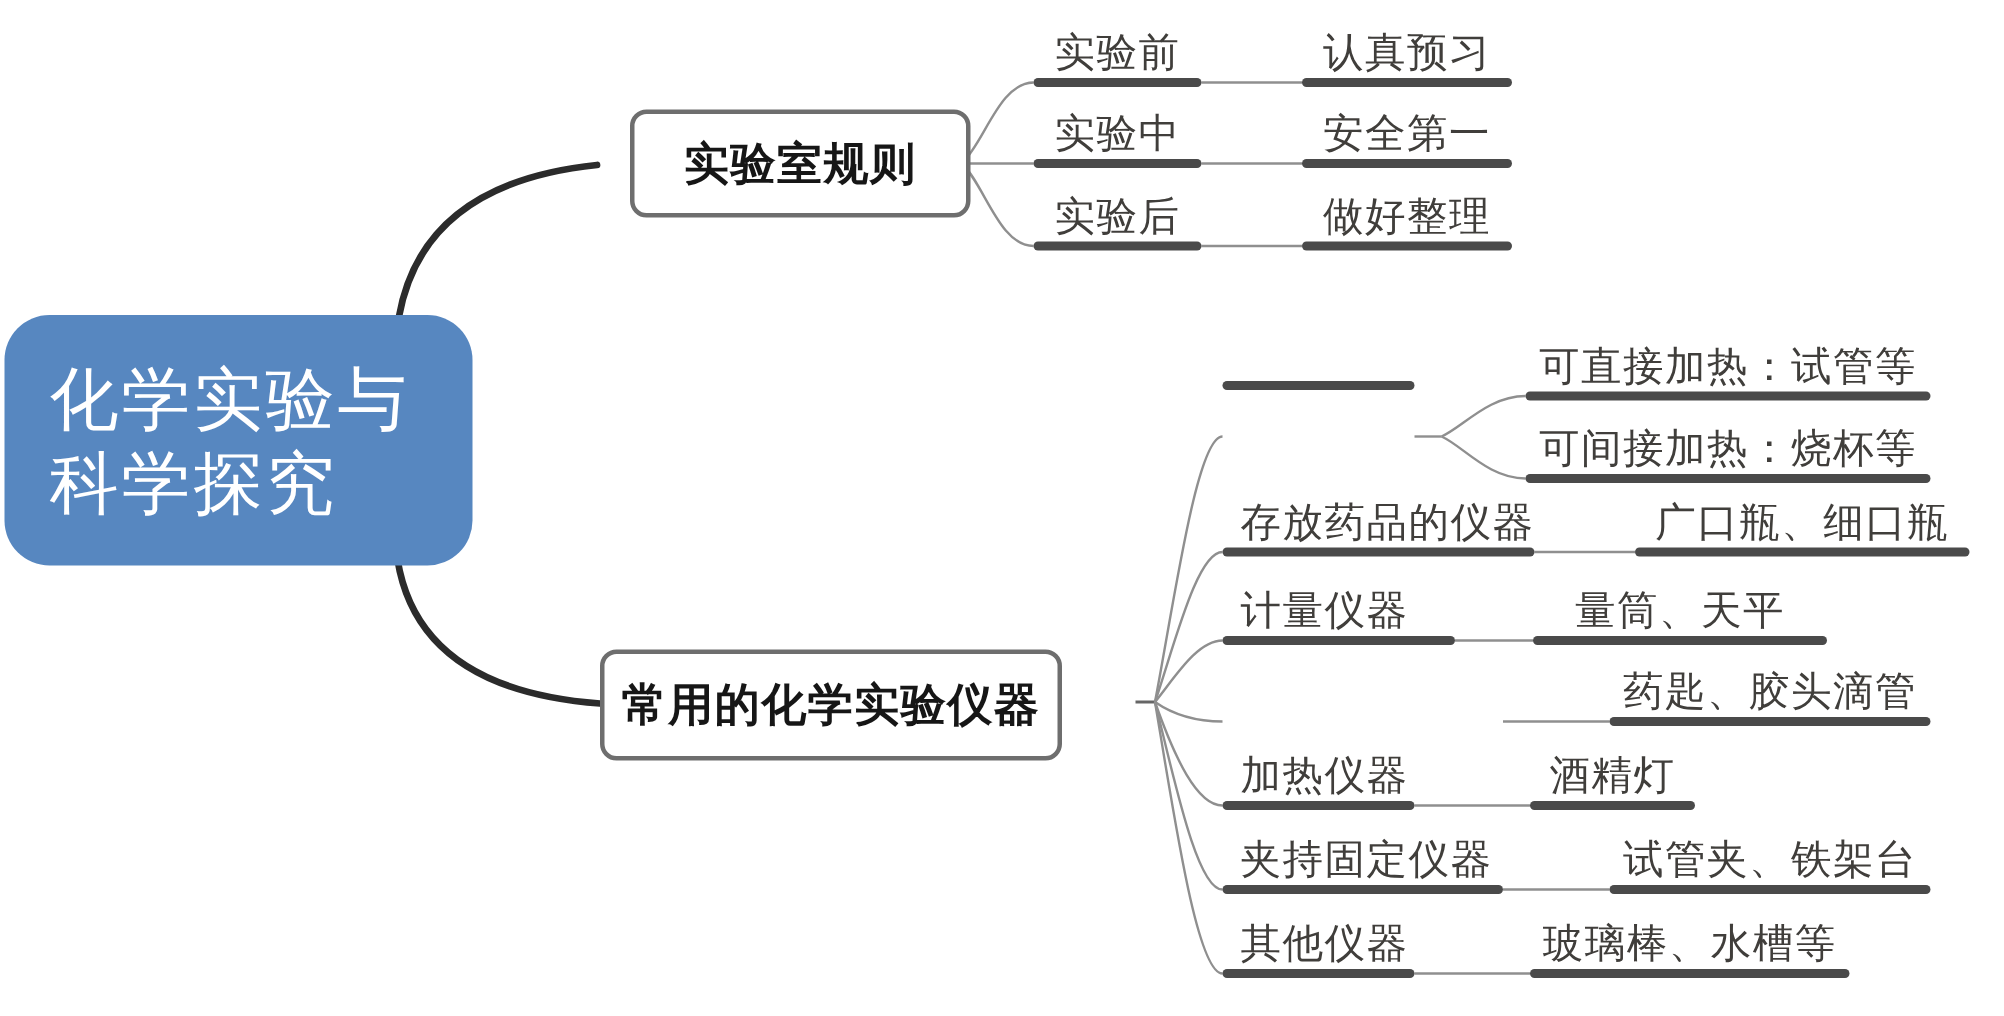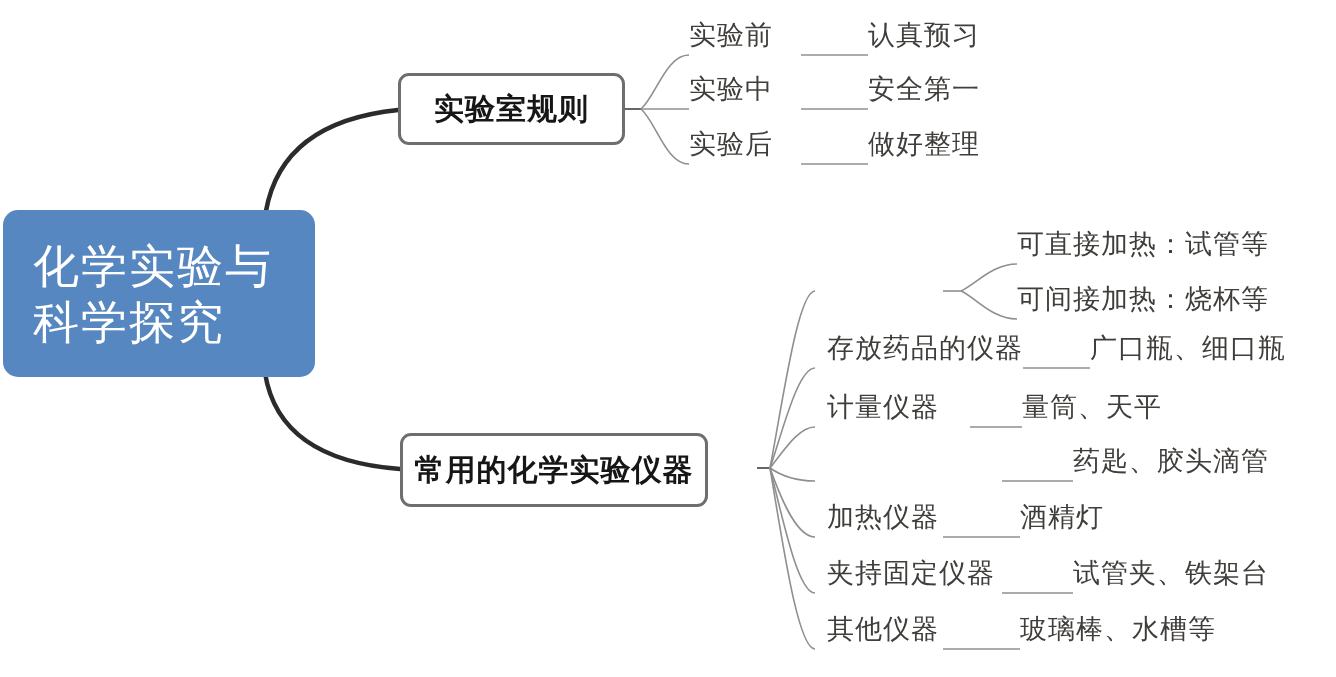--- a/index.html
+++ b/index.html
@@ -4,35 +4,35 @@
 <style>
   html,body{margin:0;padding:0;background:#ffffff;}
   .canvas{
     position:relative;width:1336px;height:677px;background:#ffffff;overflow:hidden;
     font-family:"Liberation Sans","DejaVu Sans",sans-serif;
   }
   svg.links{position:absolute;left:0;top:0;width:1336px;height:677px;}
 
   .root{
     position:absolute;left:3px;top:210px;width:312px;height:167px;
-    background:#5787c0;border-radius:15px;color:#ffffff;
+    background:#5787c0;border-radius:30px;color:#ffffff;
     display:flex;flex-direction:column;justify-content:center;
     padding-left:30px;box-sizing:border-box;
   }
   .root-line{font-size:46px;line-height:56px;letter-spacing:2px;}
 
   .branch-box{
     position:absolute;background:#ffffff;border:3px solid #6e6e6e;border-radius:11px;
     display:flex;align-items:center;justify-content:center;box-sizing:border-box;
   }
   .branch-box .branch-label{font-size:30px;font-weight:bold;color:#161616;letter-spacing:1px;}
-  .box-top{left:398px;top:73px;width:227px;height:72px;}
+  .box-top{left:420px;top:73px;width:227px;height:72px;}
   .box-bottom{left:400px;top:433px;width:308px;height:74px;}
 
-  .leaf{position:absolute;display:flex;flex-direction:row;}
+  .leaf{position:absolute;display:flex;flex-direction:column;}
   .leaf-text{
     height:34px;line-height:34px;font-size:27px;color:#403e3b;
     white-space:nowrap;letter-spacing:1px;
   }
   .leaf.center .leaf-text{text-align:center;}
   .leaf.left .leaf-text{text-align:left;padding-left:12px;}
   .bar{height:6px;border-radius:3px;background:#4a4a4a;}
 </style>
 </head>
 <body>

